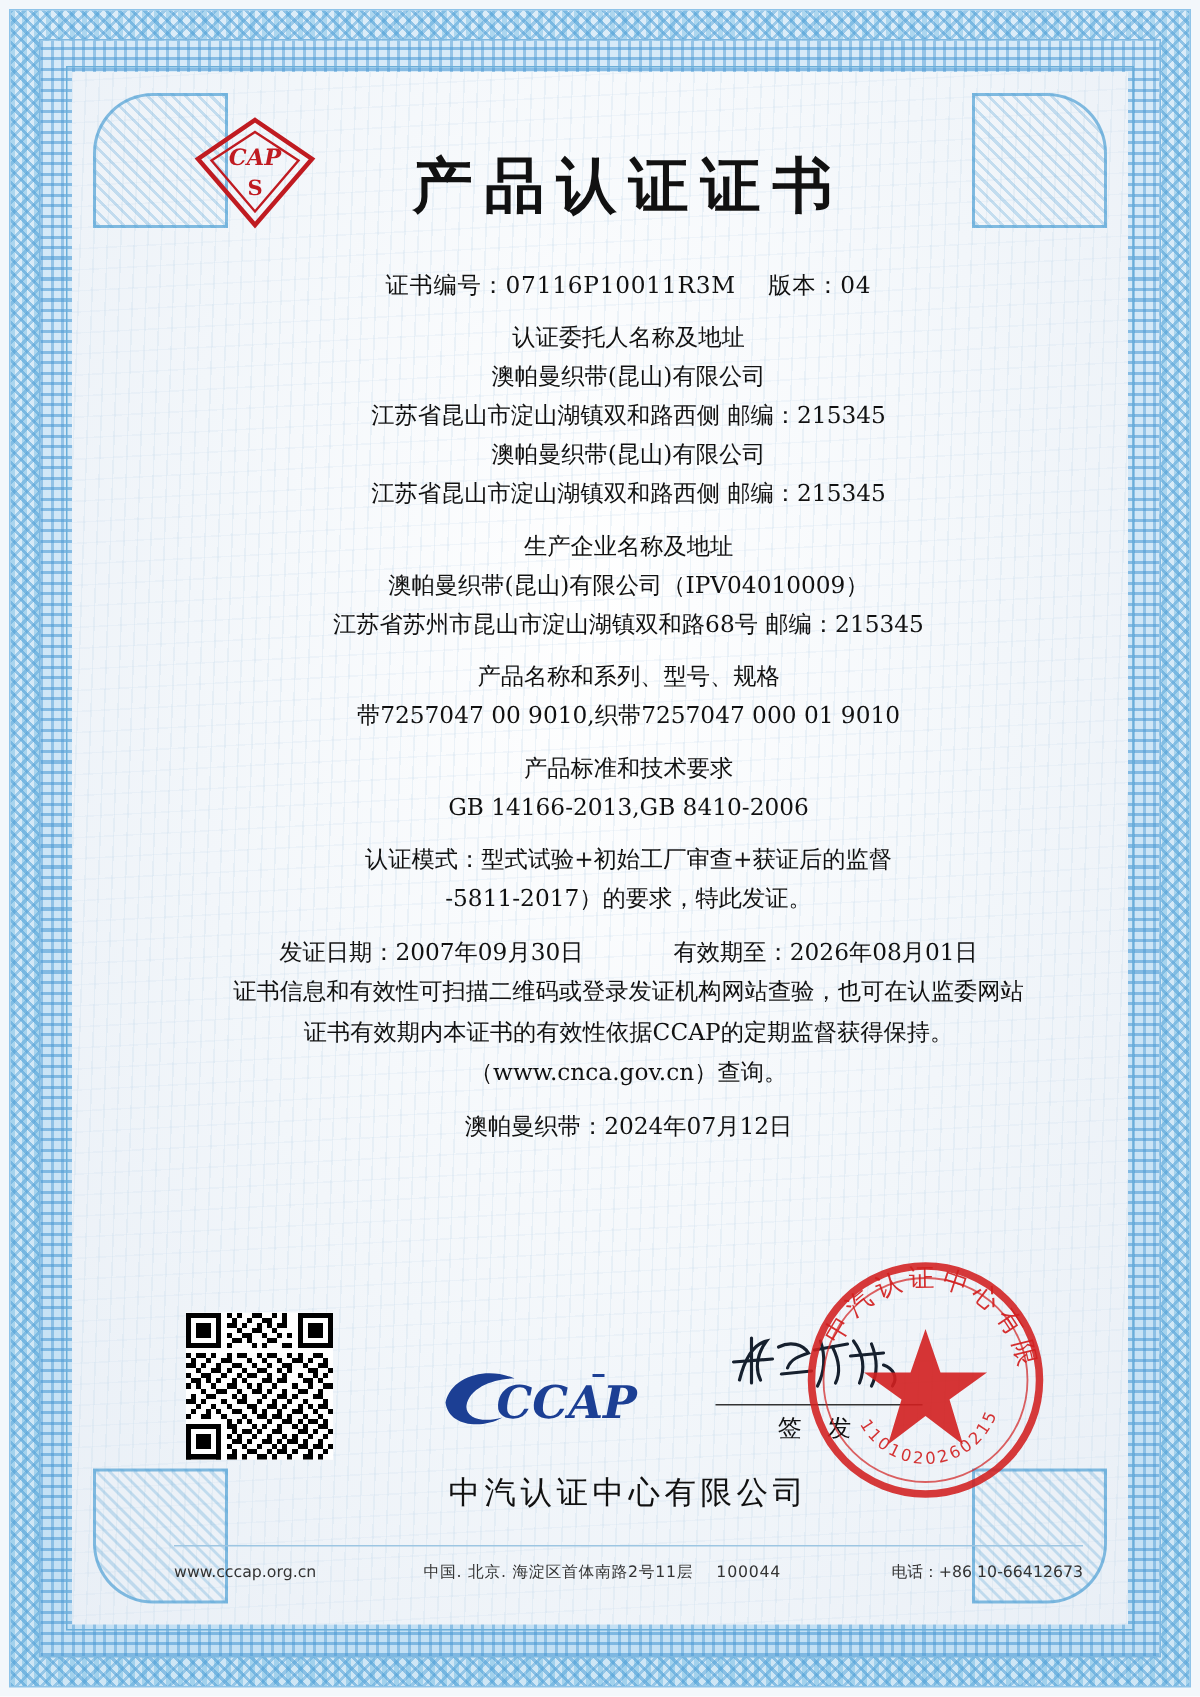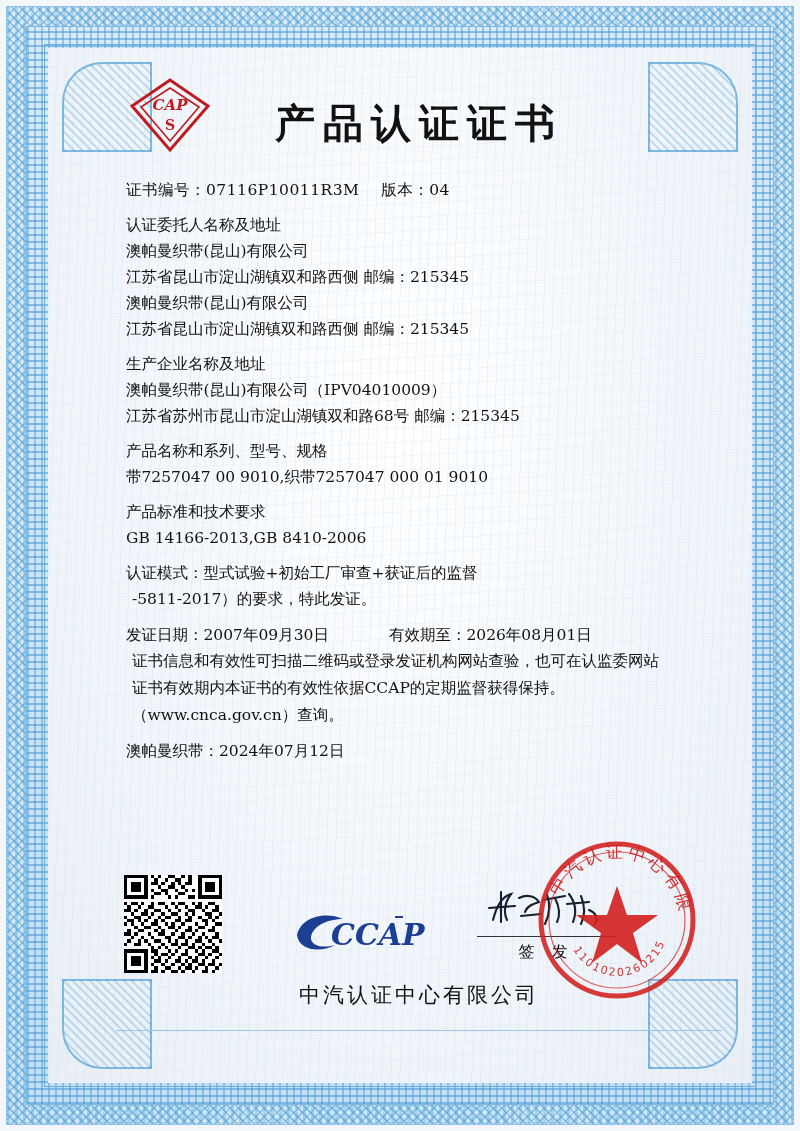--- a/index.html
+++ b/index.html
@@ -94,20 +94,21 @@
     font-family: "DejaVu Serif", "Liberation Serif", serif;
     font-weight: bold;
     font-size: 40px;
     letter-spacing: 8px;
     padding-top: 48px;
     color: #111;
   }
 
   .body-block {
     margin-top: 26px;
+    text-align: center;
     font-family: "DejaVu Serif", "Liberation Serif", serif;
     font-size: 15.5px;
     line-height: 26px;
     color: #111;
   }
   .line { margin: 0; white-space: nowrap; }
   .line.sp-top { margin-top: 9px; }
   .cert-no { letter-spacing: 0.5px; }
   .gap-lg { margin-top: 12px; }
   .para {
@@ -550,17 +551,24 @@
             <text font-family="DejaVu Sans, sans-serif" font-size="11" fill="#d21f1f" opacity="0.9" letter-spacing="2">
               <textPath href="#sealArcBottom" startOffset="12%">1101020260215</textPath>
             </text>
           </svg>
         </div>
 
         <div class="issuer">中汽认证中心有限公司</div>
 
         <div class="footer-rule"></div>
 
+        <div class="footer">
+          <div class="left">www.cccap.org.cn</div>
+          <div class="mid">
+            <span>中国. 北京. 海淀区首体南路2号11层</span>&nbsp;&nbsp;&nbsp;&nbsp;<span>100044</span>
+          </div>
+          <div class="right">电话：+86 10-66412673</div>
+        </div>
 
       </div>
     </div>
   </div>
 </div>
 
 </body></html>

